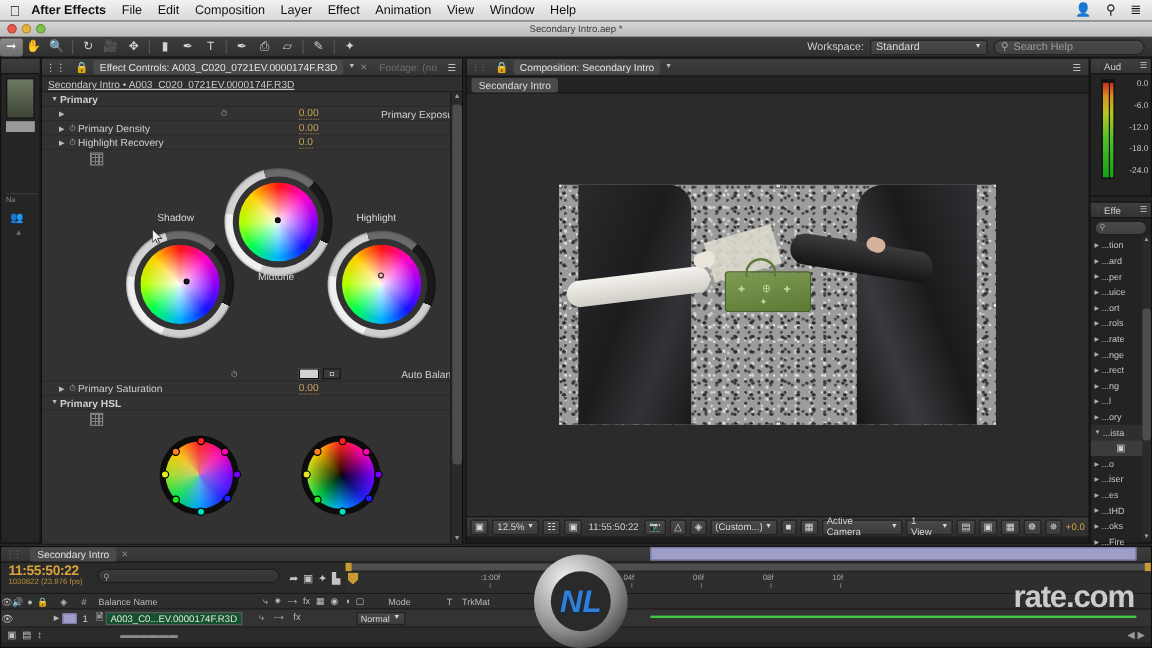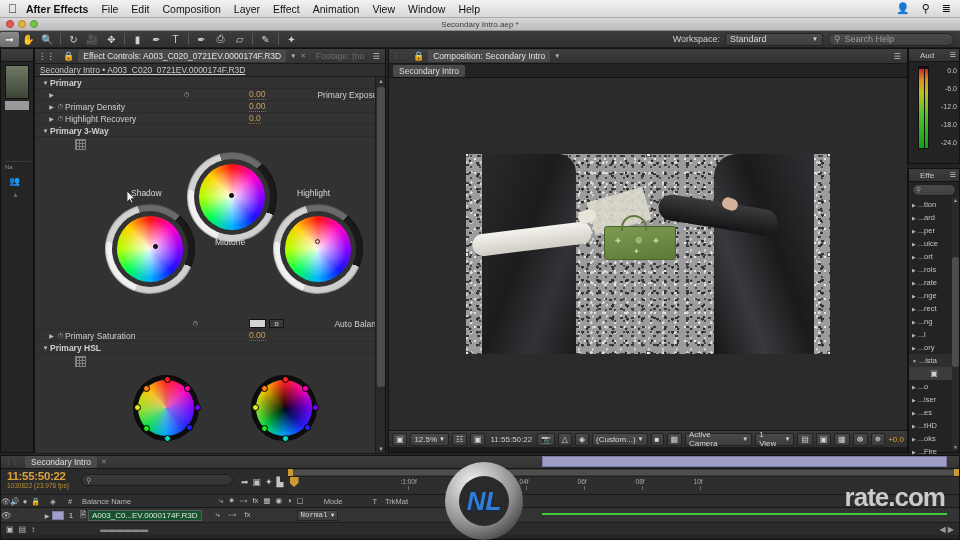--- a/index.html
+++ b/index.html
@@ -392,24 +392,20 @@
         <span class="val">0.00</span>
       </div>
 
       <div class="row ind1" style="position:relative;">
         <span class="tw">▶</span>
         <span class="sw">⏱</span>
         <span class="nm">Highlight Recovery</span>
         <span class="val">0.0</span>
       </div>
 
-      <div class="row" style="padding-left:6px;">
-        <span class="tw">▼</span>
-        <span class="nm" style="font-weight:bold;">Primary 3-Way</span>
-      </div>
 
       <div class="gridicon"></div>
 
       <div class="wheels">
 
         <div class="pwatermark">Primary</div>
 
         <div class="wheel" style="left:152px;top:2px;">
           <div class="wring" style="left:0;top:0;width:90px;height:90px;"></div>
           <div class="wringmask" style="left:7px;top:7px;width:76px;height:76px;"></div>
@@ -767,21 +763,21 @@
       <span style="width:10px;text-align:center;font-size:6px;color:#bbb;">▶</span>
       <span style="width:12px;height:9px;background:#9e9ec8;border:1px solid #7a7aa8;"></span>
       <span style="width:14px;text-align:center;">1</span>
       <span style="width:10px;text-align:center;color:#ddd;">🖹</span>
       <span class="lname">A003_C0...EV.0000174F.R3D</span>
       <span style="margin-left:14px;display:flex;gap:8px;color:#b8b8b8;font-size:8px;">
         <span>⤷</span>
         <span>⤍</span>
         <span>fx</span>
       </span>
-      <span class="modebx" style="margin-left:46px;font-family:Liberation Mono, monospace;">
+      <span class="modebx" style="margin-left:46px;">
         <span>Normal</span>
         <span style="font-size:6px;">▼</span>
       </span>
 
       <span class="layerbar" style="left:541px;top:0;width:405px;"></span>
     </div>
 
     <div class="tl-bottom">
       <span>▣</span>
       <span>▤</span>

